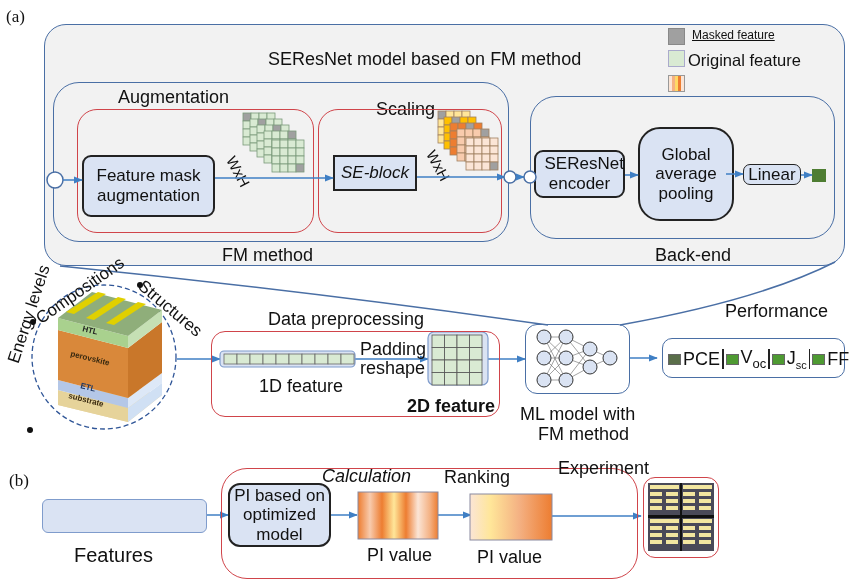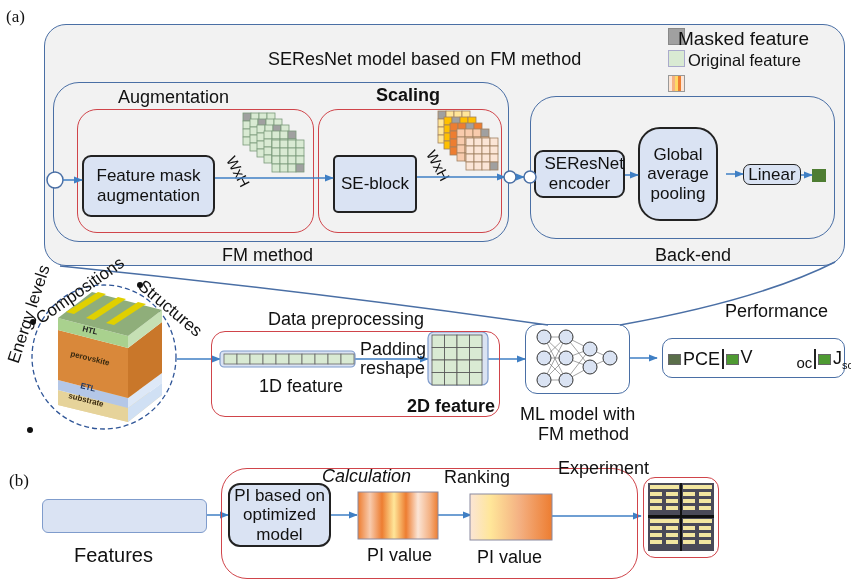--- a/index.html
+++ b/index.html
@@ -20,50 +20,50 @@
 </head>
 <body>
 
 <div class="txt serif" style="left:6px;top:8px;">(a)</div>
 
 <div class="box" style="left:44px;top:24px;width:801px;height:242px;background:#f2f2f2;border:1.5px solid #4a6fa5;border-radius:22px;"></div>
 <div class="txt" style="left:268px;top:50px;">SEResNet model based on FM method</div>
 
 <div class="abs" style="left:668px;top:28px;width:180px;height:72px;">
   <div class="abs" style="left:0;top:0;width:15px;height:15px;background:#a0a0a0;border:1px solid #888;"></div>
-  <div class="txt" style="left:10px;top:1px;font-size:19px;">Masked feature</div>
+  <div class="txt" style="left:24px;top:1px;font-size:12px;text-decoration:underline;">Masked feature</div>
   <div class="abs" style="left:0;top:22px;width:15px;height:15px;background:#d9ead3;border:1px solid #aac;"></div>
   <div class="txt" style="left:20px;top:24px;font-size:16.5px;">Original feature</div>
   <div class="abs" style="left:0;top:47px;width:15px;height:15px;border:1px solid #999;background:linear-gradient(90deg,#fbe5d6 0 20%,#f4b183 20% 40%,#ffd966 40% 60%,#ed7d31 60% 80%,#fbe5d6 80%);"></div>
 </div>
 
 <div class="box blue-rbox" style="left:53px;top:82px;width:456px;height:160px;border-radius:26px;"></div>
 <div class="txt" style="left:222px;top:246px;">FM method</div>
 
 <div class="txt" style="left:118px;top:88px;">Augmentation</div>
 <div class="box red-rbox" style="left:77px;top:109px;width:237px;height:124px;"></div>
 <div class="node" style="left:82px;top:155px;width:133px;height:62px;border-radius:9px;">
   <span>Feature mask augmentation</span>
 </div>
 <div class="txt" style="left:222px;top:164px;transform:rotate(62deg);font-size:15px;">WxH</div>
 
-<div class="txt" style="left:376px;top:86px;font-weight:bold;">Scaling</div>
+<div class="txt" style="left:376px;top:100px;">Scaling</div>
 <div class="box red-rbox" style="left:318px;top:109px;width:184px;height:124px;"></div>
-<div class="node" style="left:333px;top:155px;width:84px;height:58px;border-radius:5px;">
+<div class="node" style="left:333px;top:155px;width:84px;height:36px;border-radius:0;font-style:italic;">
   <span>SE-block</span>
 </div>
 <div class="txt" style="left:422px;top:158px;transform:rotate(62deg);font-size:15px;">WxH</div>
 
 <div class="box blue-rbox" style="left:530px;top:96px;width:305px;height:143px;border-radius:26px;"></div>
 <div class="txt" style="left:655px;top:246px;">Back-end</div>
 <div class="txt" style="left:568px;top:146px;margin-top:18px;"><span>x</span><i>R</i></div>
 <div class="node" style="left:534px;top:150px;width:91px;height:48px;border-radius:9px;">
   <span style="display:block;width:70px;white-space:normal;">SEResNet encoder</span>
 </div>
-<div class="node" style="left:638px;top:127px;width:80px;height:94px;border-radius:22px;text-align:center;">
+<div class="node" style="left:638px;top:127px;width:96px;height:94px;border-radius:22px;text-align:center;">
   <span style="display:block;width:70px;white-space:normal;">Global average pooling</span>
 </div>
 <div class="node" style="left:743px;top:164px;width:58px;height:21px;border-radius:7px;border-width:1.5px;">
   <span>Linear</span>
 </div>
 <div class="abs" style="left:812px;top:169px;width:14px;height:13px;background:#4e7d32;"></div>
 
 <svg width="851" height="584">
   <defs>
     <linearGradient id="pi1" x1="0" x2="1" y1="0" y2="0">
@@ -437,21 +437,21 @@
 <div class="txt" style="left:520px;top:405px;">ML model with</div>
 <div class="txt" style="left:538px;top:425px;">FM method</div>
 
 <div class="txt" style="left:697px;top:302px;margin-left:28px;">Performance</div>
 <div class="box blue-rbox" style="left:662px;top:338px;width:183px;height:40px;border-radius:10px;"></div>
 <div class="abs" style="left:668px;top:348px;height:22px;display:flex;align-items:center;font-size:18px;" id="perf">
     <span style="display: inline-block; width: 11px; height: 9px; margin-right: 2px; background: rgb(90, 110, 74); border: 1px solid rgb(102, 102, 102);"></span>
     <span>PCE</span>
     <span style="display: inline-block; width: 1.5px; height: 20px; background: rgb(34, 34, 34); margin: 0px 2px;"></span>
     <span style="display: inline-block; width: 11px; height: 9px; margin-right: 2px; background: rgb(78, 154, 50); border: 1px solid rgb(102, 102, 102);"></span>
-    <span>V<sub style="font-size: 15px; margin-left: 44px;">oc</sub></span>
+    <span>V<sub style="font-size: 13px;">oc</sub></span>
     <span style="display: inline-block; width: 1.5px; height: 20px; background: rgb(34, 34, 34); margin: 0px 2px;"></span>
     <span style="display: inline-block; width: 11px; height: 9px; margin-right: 2px; background: rgb(78, 154, 50); border: 1px solid rgb(102, 102, 102);"></span>
     <span>J<sub style="font-size: 11px;">sc</sub></span>
     <span style="display: inline-block; width: 1.5px; height: 20px; background: rgb(34, 34, 34); margin: 0px 2px;"></span>
     <span style="display: inline-block; width: 11px; height: 9px; margin-right: 2px; background: rgb(78, 154, 50); border: 1px solid rgb(102, 102, 102);"></span>
     <span>FF</span>
   </div>
 
 <div class="txt serif" style="left:9px;top:472px;">(b)</div>
 <div class="box" style="left:42px;top:499px;width:165px;height:34px;background:#dae3f3;border:1.5px solid #7f9ccc;border-radius:6px;"></div>

